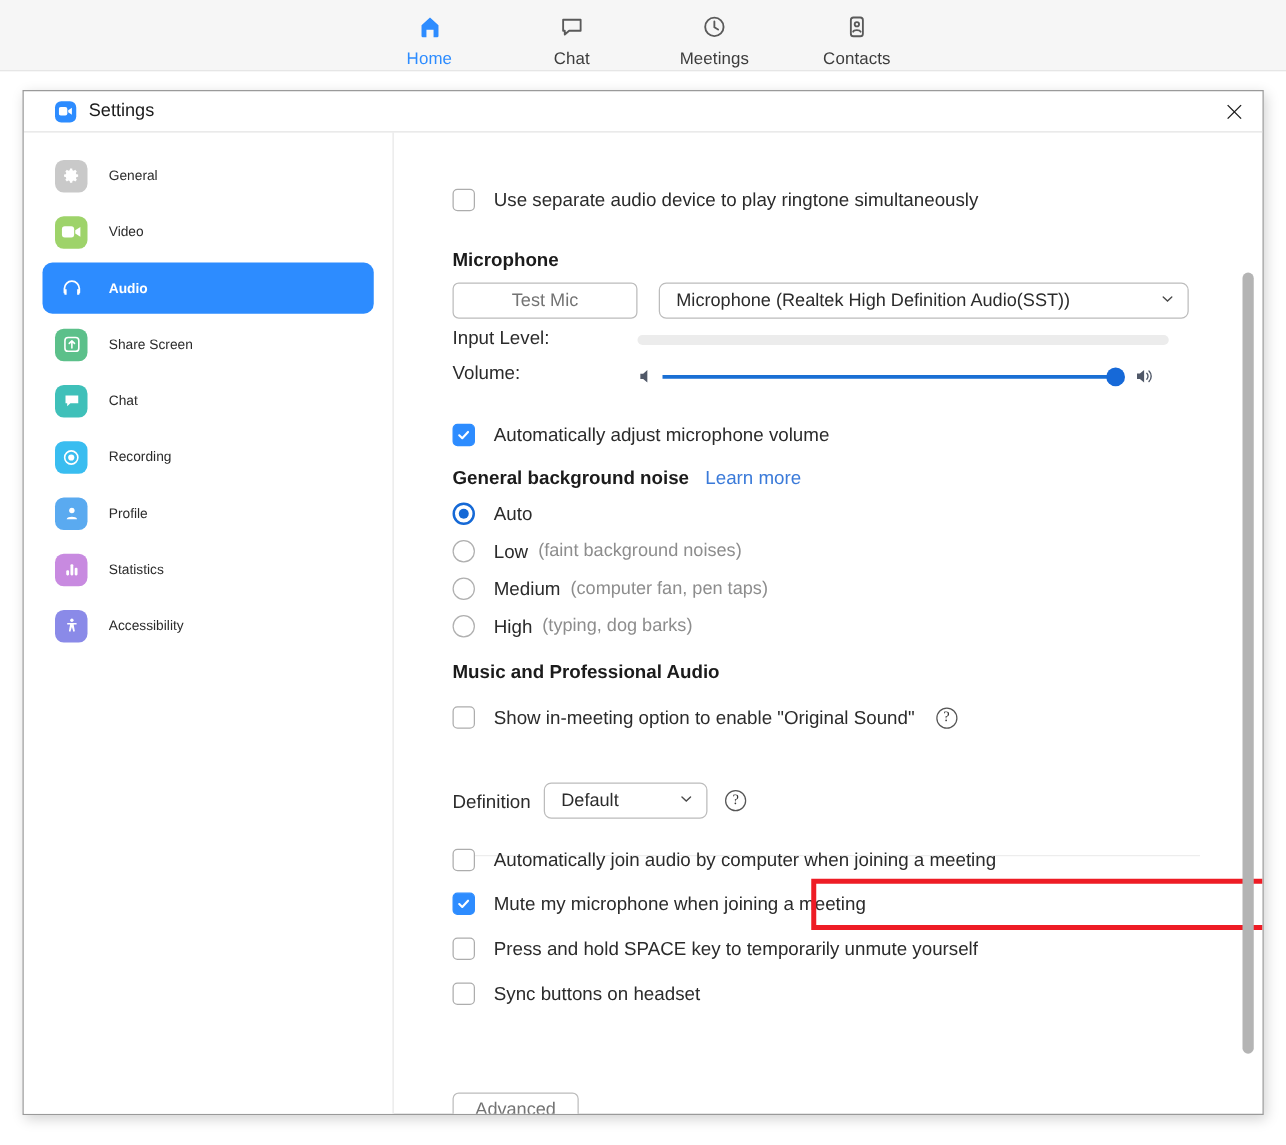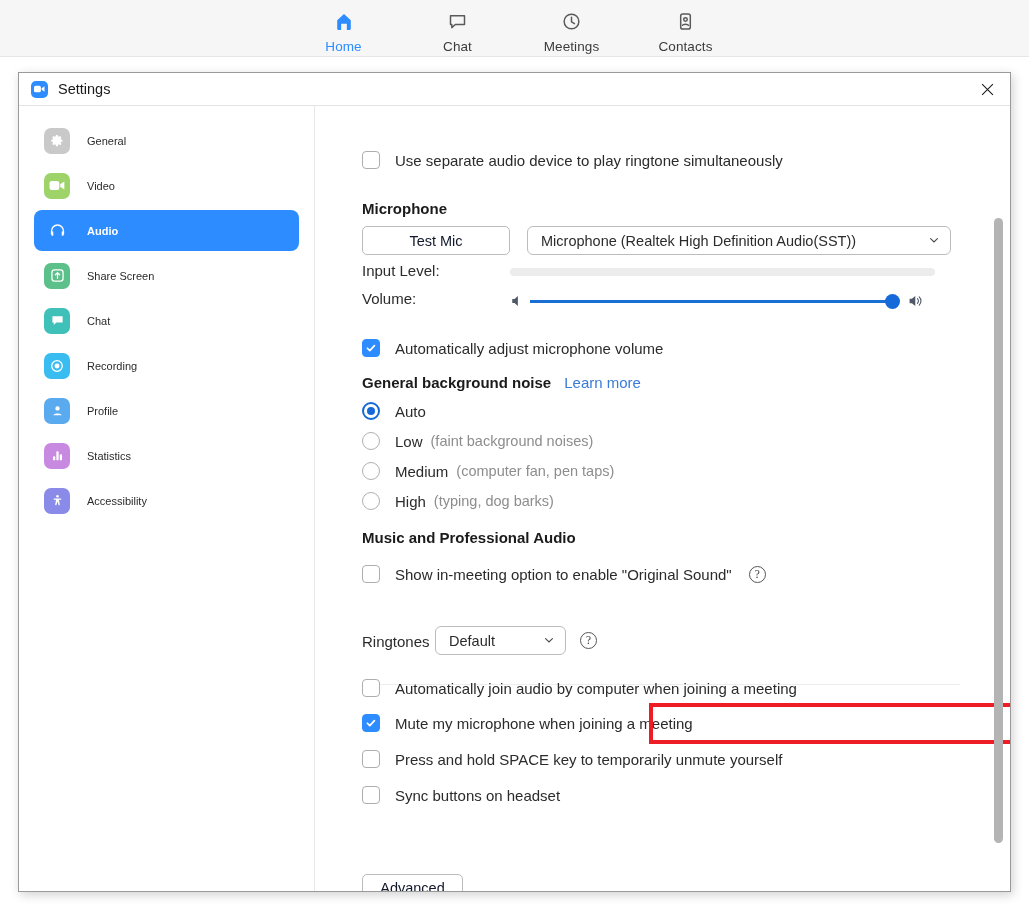--- a/index.html
+++ b/index.html
@@ -36,21 +36,21 @@
     background: #ffffff;
     border: 1px solid #9a9a9a;
     box-shadow: 2px 3px 10px rgba(0,0,0,.18);
     overflow: hidden;
   }
   #title-bar {
     position: relative;
     height: 33px; width: 100%;
     border-bottom: 1px solid #e3e3e3;
     display: flex; align-items: center;
-    padding-left: 12px;
+    padding-left: 25px;
   }
   #zoom-logo {
     width: 17px; height: 17px; border-radius: 5px;
     background: #2d8cff;
     display: flex; align-items: center; justify-content: center;
     flex: none;
   }
   #title-text {
     margin-left: 10px;
     font-size: 14.5px; color: #1a1a1a;
@@ -131,21 +131,21 @@
     background: #1569d6;
   }
   .radio-label { margin-left: 15px; font-size: 15px; color: #2b2b2b; }
   .radio-hint { margin-left: 8px; font-size: 14.5px; color: #8d8d8d; }
 
   .sec-head { font-size: 15px; font-weight: bold; color: #1b1b1b; }
   .link { font-size: 15px; color: #3a7ad9; cursor: pointer; }
 
   .btn {
     border: 1px solid #bcbcbc; border-radius: 5px;
-    background: #fff; font-size: 14.5px; color: #0f172a;
+    background: #fff; font-size: 14.5px; color: #737373;
     font-family: "Liberation Sans", sans-serif;
     cursor: pointer;
   }
 
   .select {
     border: 1px solid #bcbcbc; border-radius: 6px;
     background: #fff; height: 29px;
     display: flex; align-items: center;
     padding: 0 10px 0 13px;
     font-size: 14.5px; color: #2b2b2b;
@@ -414,21 +414,21 @@
       <div class="abs sec-head" style="left:47px; top:423px;">Music and Professional Audio</div>
 
       <div class="row abs" style="left:47px; top:459px;">
         <span class="cbox"></span>
         <span class="cbox-label">Show in-meeting option to enable "Original Sound"</span>
         <span class="help-ico" style="margin-left:17px;">?</span>
       </div>
 
       <div id="divider"></div>
 
-      <div class="abs lbl" style="left:47px; top:527px;">Ringtones</div>
+      <div class="abs lbl" style="left:47px; top:527px;">Definition</div>
       <div class="select abs" style="left:120px; top:520px; width:131px;">
         <span class="sel-val">Default</span>
         <span>
           <svg width="12" height="12" viewBox="0 0 14 14" fill="none" stroke="#4a4a4a" stroke-width="1.3" stroke-linecap="round">
               <path d="M3 5.4 7 9.2l4-3.8"></path>
             </svg>
         </span>
       </div>
       <span class="help-ico abs" style="left:265px; top:526px;">?</span>
 

